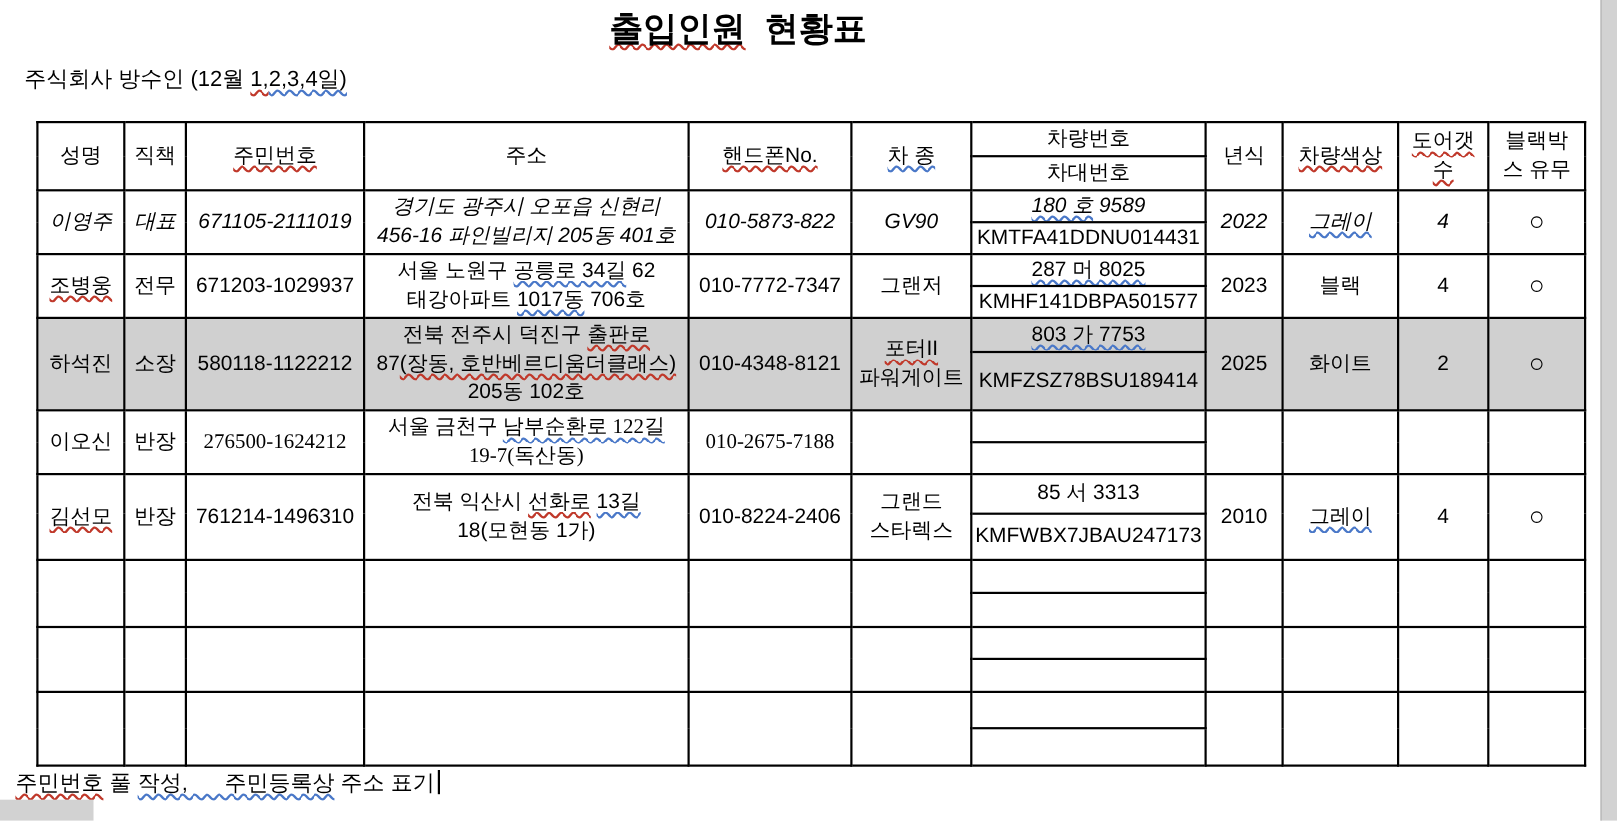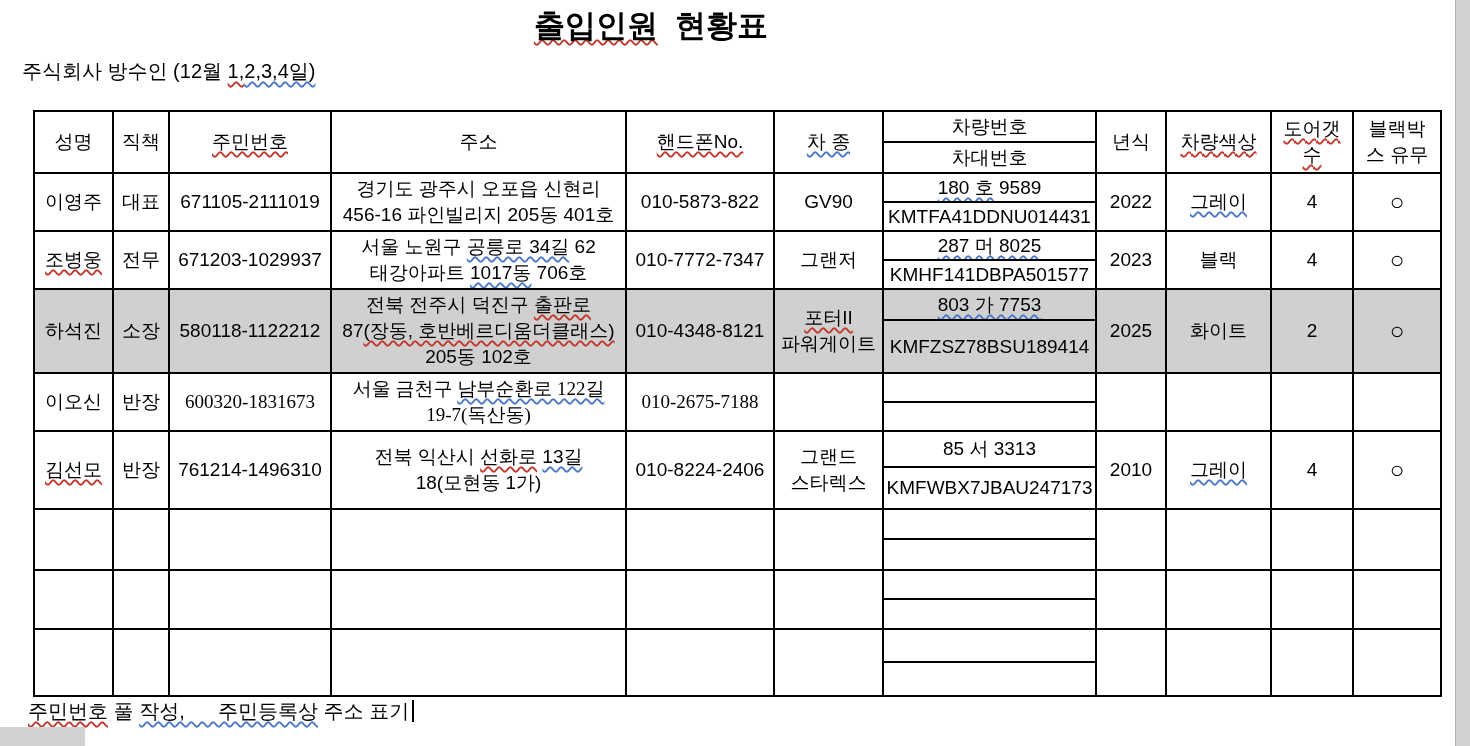--- a/index.html
+++ b/index.html
@@ -3,21 +3,21 @@
 <meta charset="utf-8">
 <style>
   html,body{margin:0;padding:0;}
   body{
     width:1470px;height:746px;position:relative;overflow:hidden;
     background:#ffffff;color:#000;
     font-family:"Liberation Sans","DejaVu Sans",sans-serif;
   }
   .page-title{
     position:absolute;top:5px;left:0;width:1302px;
-    text-align:center;font-size:31px;font-weight:600;white-space:pre;
+    text-align:center;font-size:31px;font-weight:600;white-space:pre;padding-left:20px;
   }
   .subtitle{
     position:absolute;top:58px;left:22px;font-size:20px;white-space:pre;
   }
   table#grid{
     position:absolute;top:110px;left:33px;
     border-collapse:collapse;table-layout:fixed;
   }
   #grid th,#grid td{
     border:2px solid #000;padding:0;margin:0;
@@ -31,21 +31,21 @@
     text-decoration:underline;text-decoration-style:wavy;
     text-decoration-color:var(--sqr);text-decoration-thickness:1.5px;
     text-underline-offset:3px;text-decoration-skip-ink:none;
   }
   .sq-blue{
     text-decoration:underline;text-decoration-style:wavy;
     text-decoration-color:var(--sqb);text-decoration-thickness:1.5px;
     text-underline-offset:3px;text-decoration-skip-ink:none;text-align:right;
   }
   .footer{
-    position:absolute;top:698px;left:28px;font-size:20px;white-space:pre;
+    position:absolute;top:698px;left:14px;font-size:20px;white-space:pre;
   }
   .caret{
     display:inline-block;width:2px;height:22px;background:#000;
     vertical-align:-4px;margin-left:3px;
   }
   .canvas-right{
     position:absolute;left:1455px;top:0;width:15px;height:746px;
     background:var(--gray);border-left:1px solid #b0b0b0;box-sizing:border-box;
   }
   .canvas-bottom{
@@ -109,21 +109,21 @@
         <th rowspan="2" data-name="header-blackbox">
           <div class="ln" data-name="cell-line"><span data-name="text-segment">블랙박</span></div>
           <div class="ln" data-name="cell-line"><span data-name="text-segment">스 유무</span></div>
         </th>
       </tr>
       <tr data-name="table-header-row" style="height: 31px;">
         <th data-name="header-vin">
           <div class="ln" data-name="cell-line"><span data-name="text-segment">차대번호</span></div>
         </th>
       </tr>
-      <tr data-name="table-row" style="height: 29px;">
+      <tr data-name="table-row" style="height: 29px; font-style: italic;">
         <td rowspan="2" data-name="cell-name">
           <div class="ln" data-name="cell-line"><span data-name="text-segment">이영주</span></div>
         </td>
         <td rowspan="2" data-name="cell-position">
           <div class="ln" data-name="cell-line"><span data-name="text-segment">대표</span></div>
         </td>
         <td rowspan="2" data-name="cell-resident_id">
           <div class="ln" data-name="cell-line"><span data-name="text-segment">671105-2111019</span></div>
         </td>
         <td rowspan="2" data-name="cell-address">
@@ -242,21 +242,21 @@
         </td>
       </tr>
       <tr data-name="table-row" style="height: 29px; font-family: Liberation Serif, serif;">
         <td rowspan="2" data-name="cell-name">
           <div class="ln" data-name="cell-line"><span data-name="text-segment">이오신</span></div>
         </td>
         <td rowspan="2" data-name="cell-position">
           <div class="ln" data-name="cell-line"><span data-name="text-segment">반장</span></div>
         </td>
         <td rowspan="2" data-name="cell-resident_id">
-          <div class="ln" data-name="cell-line"><span data-name="text-segment">600320-1831673</span></div>
+          <div class="ln" data-name="cell-line"><span data-name="text-segment">276500-1624212</span></div>
         </td>
         <td rowspan="2" data-name="cell-address">
           <div class="ln" data-name="cell-line"><span data-name="text-segment">서울 금천구 </span><span class="sq-blue" data-name="text-segment">남부순환로 122길</span></div>
           <div class="ln" data-name="cell-line"><span data-name="text-segment">19-7(독산동)</span></div>
         </td>
         <td rowspan="2" data-name="cell-phone">
           <div class="ln" data-name="cell-line"><span data-name="text-segment">010-2675-7188</span></div>
         </td>
         <td rowspan="2" data-name="cell-vehicle_type"></td>
         <td data-name="cell-plate"></td>

